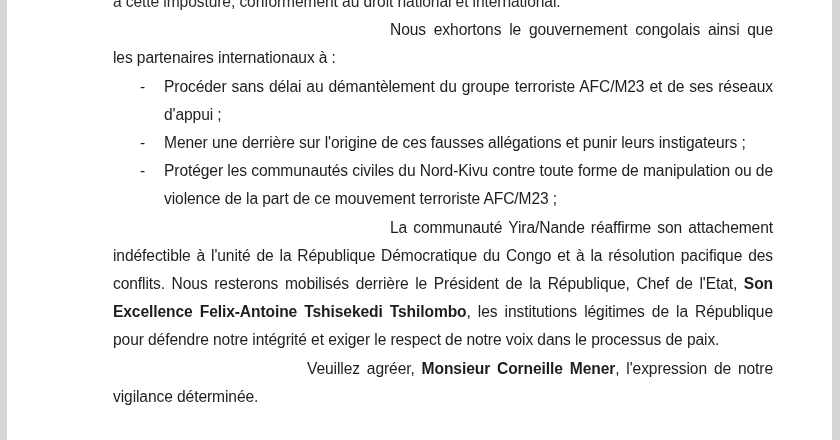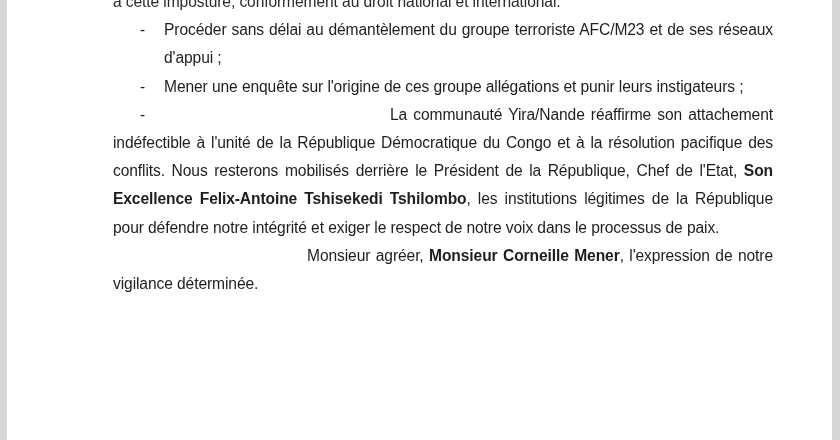--- a/index.html
+++ b/index.html
@@ -41,31 +41,33 @@
   </style>
 </head>
 <body>
 
 <div class="edge-left"></div>
 <div class="edge-right"></div>
 
 <div class="page">
   <p class="p cut-top">à cette imposture, conformément au droit national et international.</p>
 
+  <p class="p indent">Nous exhortons le gouvernement congolais ainsi que les partenaires internationaux à :</p>
 
   <ul class="demands">
     <li>
       <span class="dash">-</span>
       <span>Procéder sans délai au démantèlement du groupe terroriste AFC/M23 et de ses réseaux d'appui ;</span>
     </li>
     <li>
       <span class="dash">-</span>
-      <span>Mener une enquête sur l'origine de ces groupe allégations et punir leurs instigateurs ;</span>
+      <span>Mener une derrière sur l'origine de ces fausses allégations et punir leurs instigateurs ;</span>
     </li>
     <li>
       <span class="dash">-</span>
+      <span>Protéger les communautés civiles du Nord-Kivu contre toute forme de manipulation ou de violence de la part de ce mouvement terroriste AFC/M23 ;</span>
     </li>
   </ul>
 
   <p class="p indent"><span>La communauté Yira/Nande réaffirme son attachement indéfectible à l'unité de la République Démocratique du Congo et à la résolution pacifique des conflits. Nous resterons mobilisés derrière le Président de la République, Chef de l'Etat, </span><b>Son Excellence Felix-Antoine Tshisekedi Tshilombo</b><span>,  les institutions légitimes de la République pour défendre notre intégrité et exiger le respect de notre voix dans le processus de paix.</span></p>
 
-  <p class="p indent-closing"><span>Monsieur agréer, </span><b>Monsieur Corneille Mener</b><span>, l'expression de notre vigilance déterminée.</span></p>
+  <p class="p indent-closing"><span>Veuillez agréer, </span><b>Monsieur Corneille Mener</b><span>, l'expression de notre vigilance déterminée.</span></p>
 </div>
 
 </body></html>

